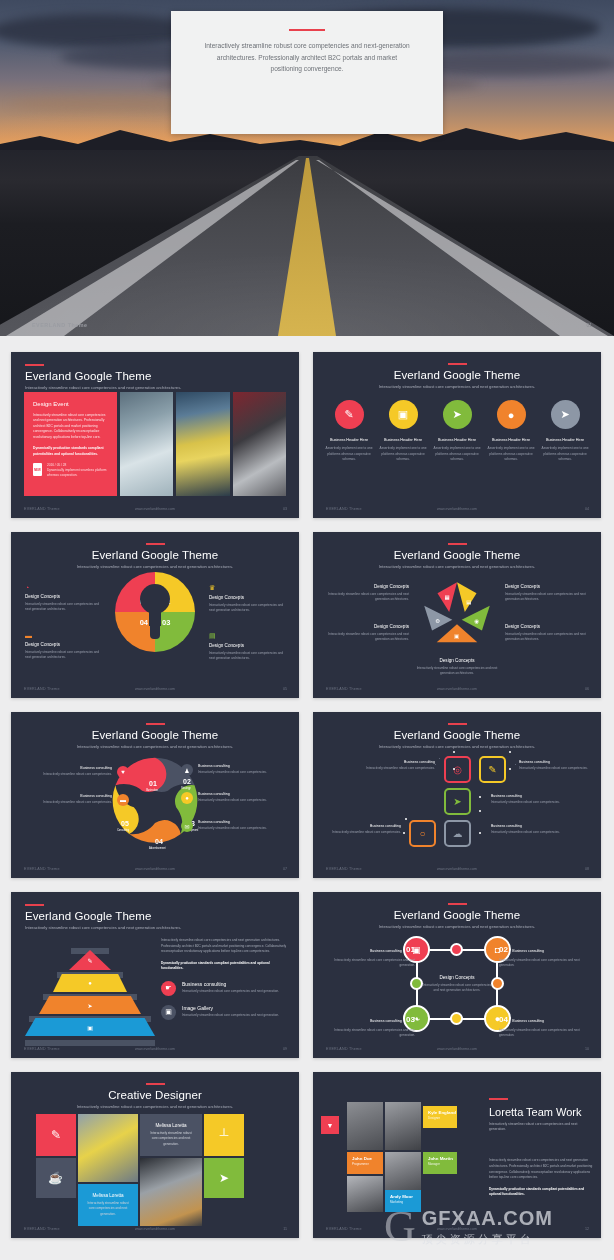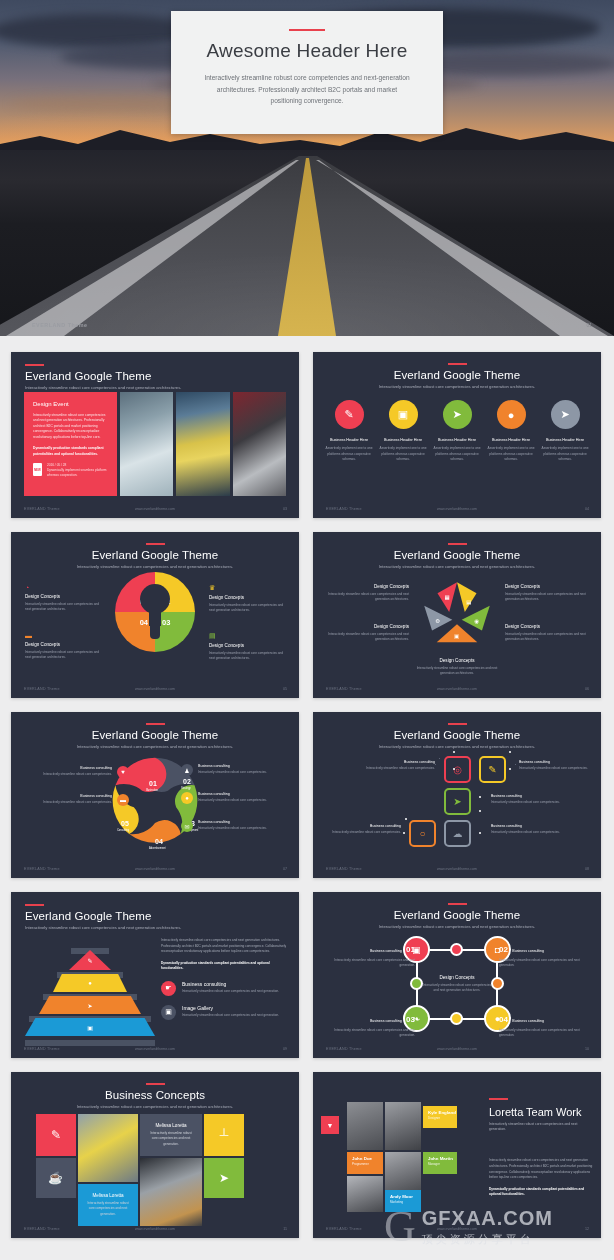--- a/index.html
+++ b/index.html
@@ -258,21 +258,20 @@
     </div>
     <div class="hero-mtn"></div>
     <div class="hero-ground"></div>
     <div class="hero-road"></div>
     <div class="road-edge-l"></div>
     <div class="road-edge-r"></div>
     <div class="road-center"></div>
 
     <div class="hero-card">
       <div class="hero-rule"></div>
-      <div class="hero-title">Awesome Header Here</div>
       <div class="hero-sub">Interactively streamline robust core competencies and next-generation architectures. Professionally architect B2C portals and market positioning convergence.</div>
     </div>
     <div class="hero-footer">EVERLAND Theme</div>
     <div class="hero-pageno">01</div>
   </div>
 
   <div class="grid">
 
     <div class="slide">
       <div class="s-head left">
@@ -646,21 +645,21 @@
         <div class="net-p">Interactively streamline robust core competencies and next generation.</div>
       </div>
       <div class="s-foot-l">EVERLAND Theme</div>
       <div class="s-foot-c">www.everlandtheme.com</div>
       <div class="s-foot-r">10</div>
     </div>
 
     <div class="slide">
       <div class="s-head">
         <div class="s-rule"></div>
-        <div class="s-title">Business Concepts</div>
+        <div class="s-title">Creative Designer</div>
         <div class="s-sub">Interactively streamline robust core competencies and next generation architectures.</div>
       </div>
       <div class="mas">
         <div class="mtile" style="left:0;top:0;width:40px;height:42px;background:#ef3f52;font-size:12px;">✎</div>
         <div class="mtile" style="left:42px;top:0;width:60px;height:68px;background:linear-gradient(150deg,#8fa0ab,#e7d24a 45%,#6d7a85 100%);"></div>
         <div class="mtile" style="left:104px;top:0;width:62px;height:42px;background:#4b5264;">
           <div class="minner">
             <div class="mh">Melissa Loretta</div>
             <div class="mp">Interactively streamline robust core competencies and next generation.</div>
           </div>

